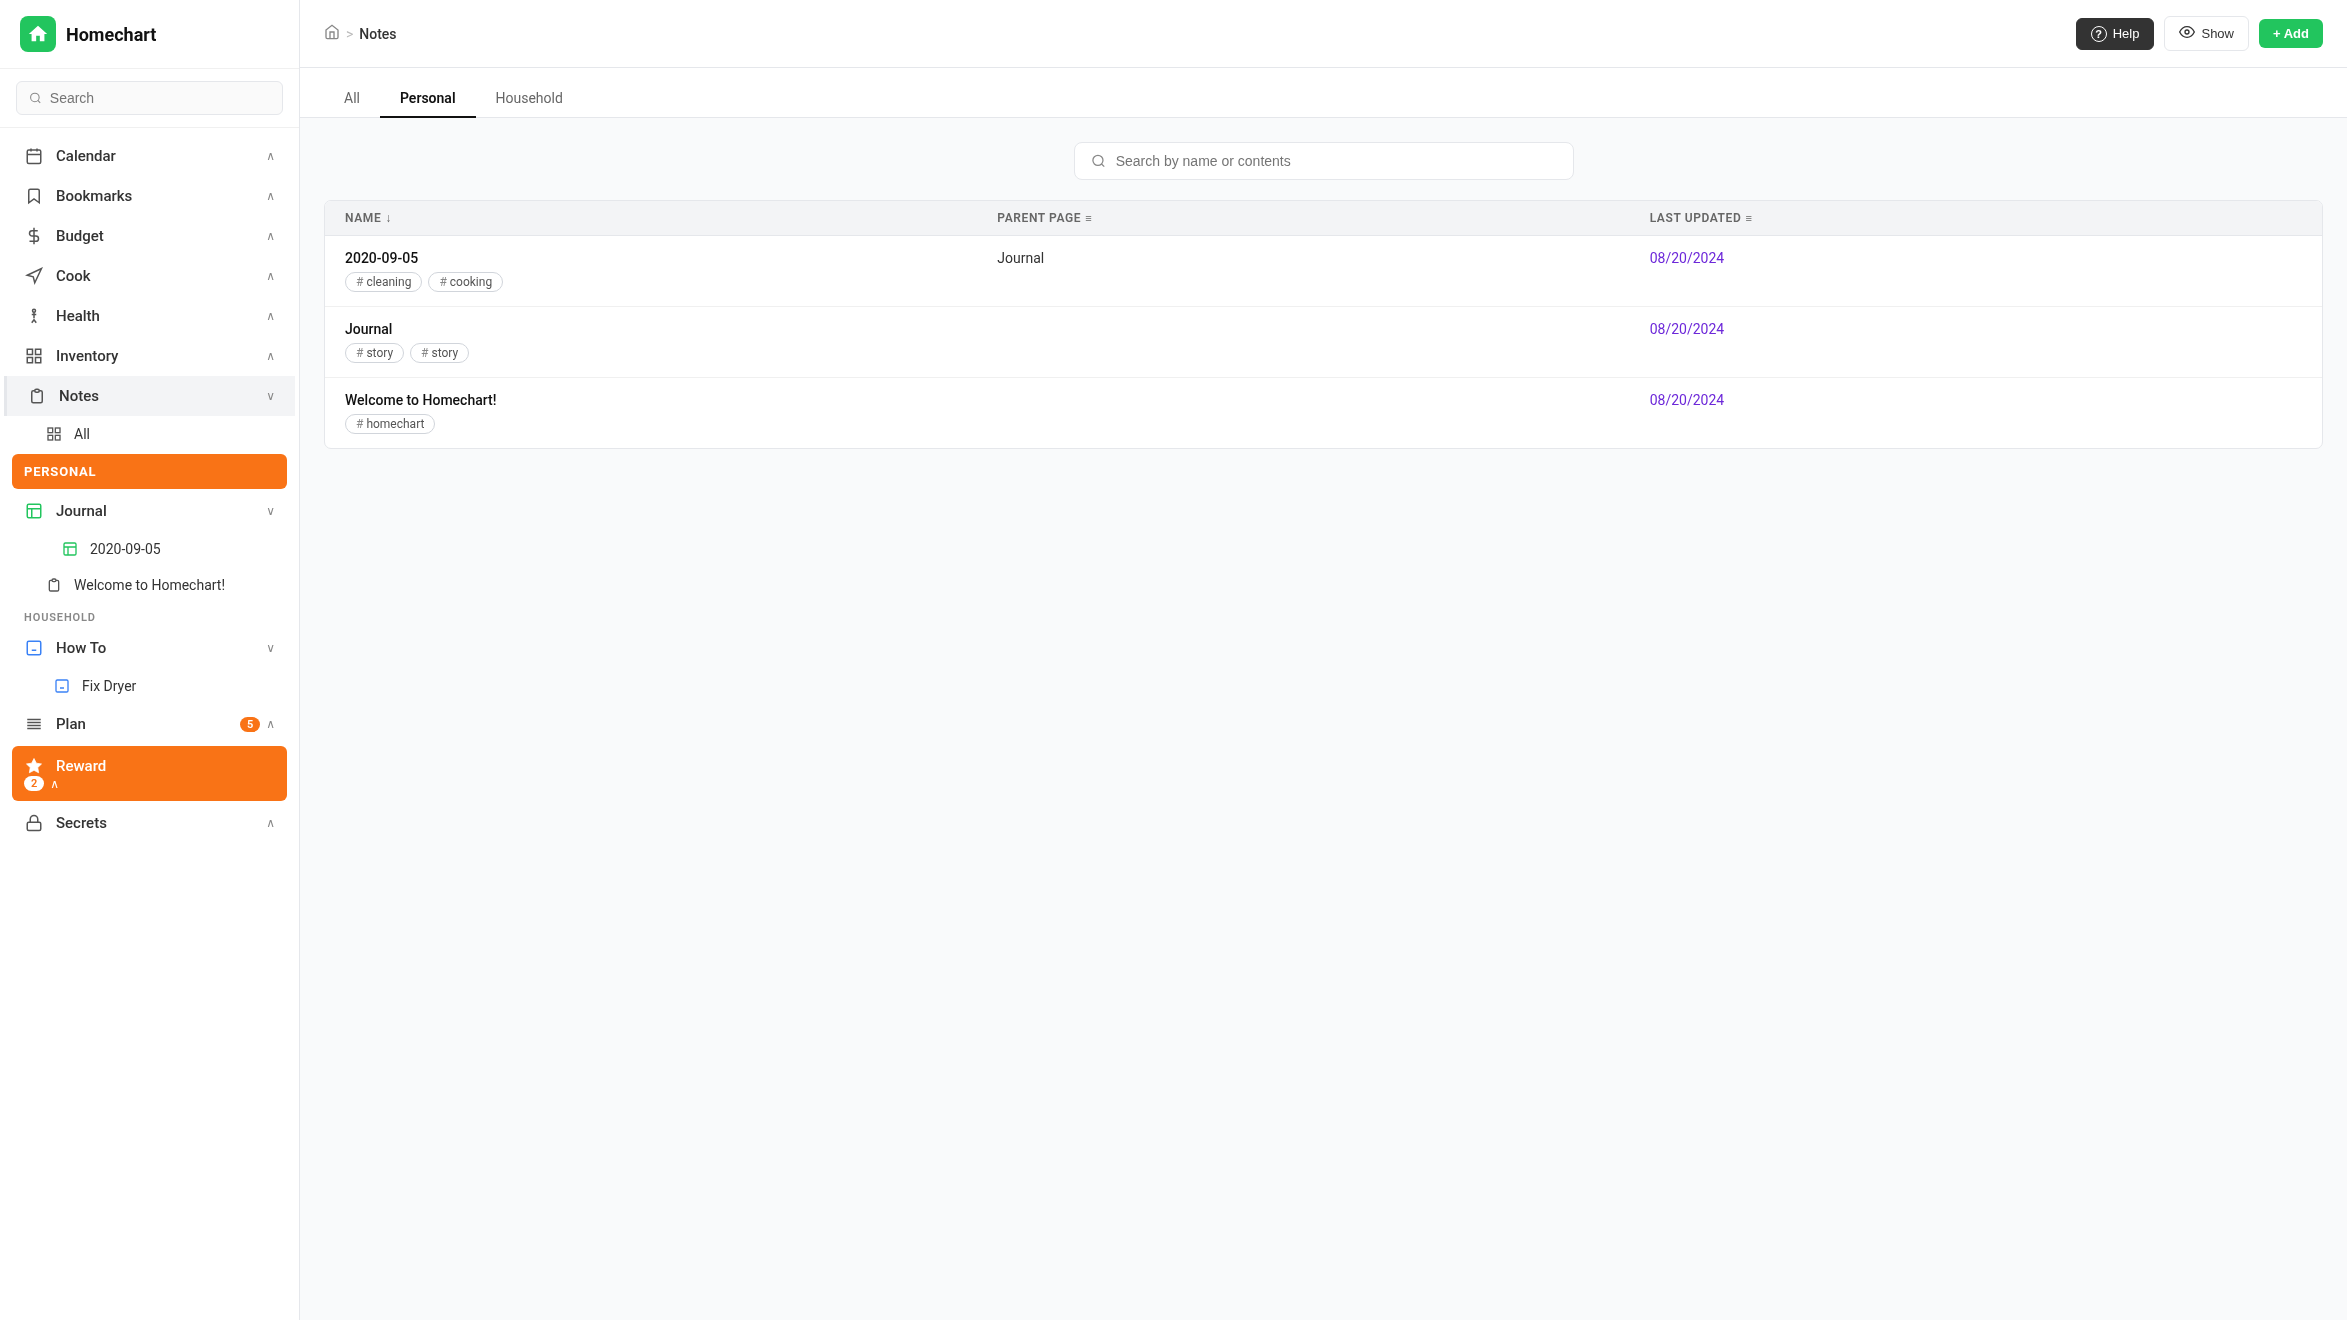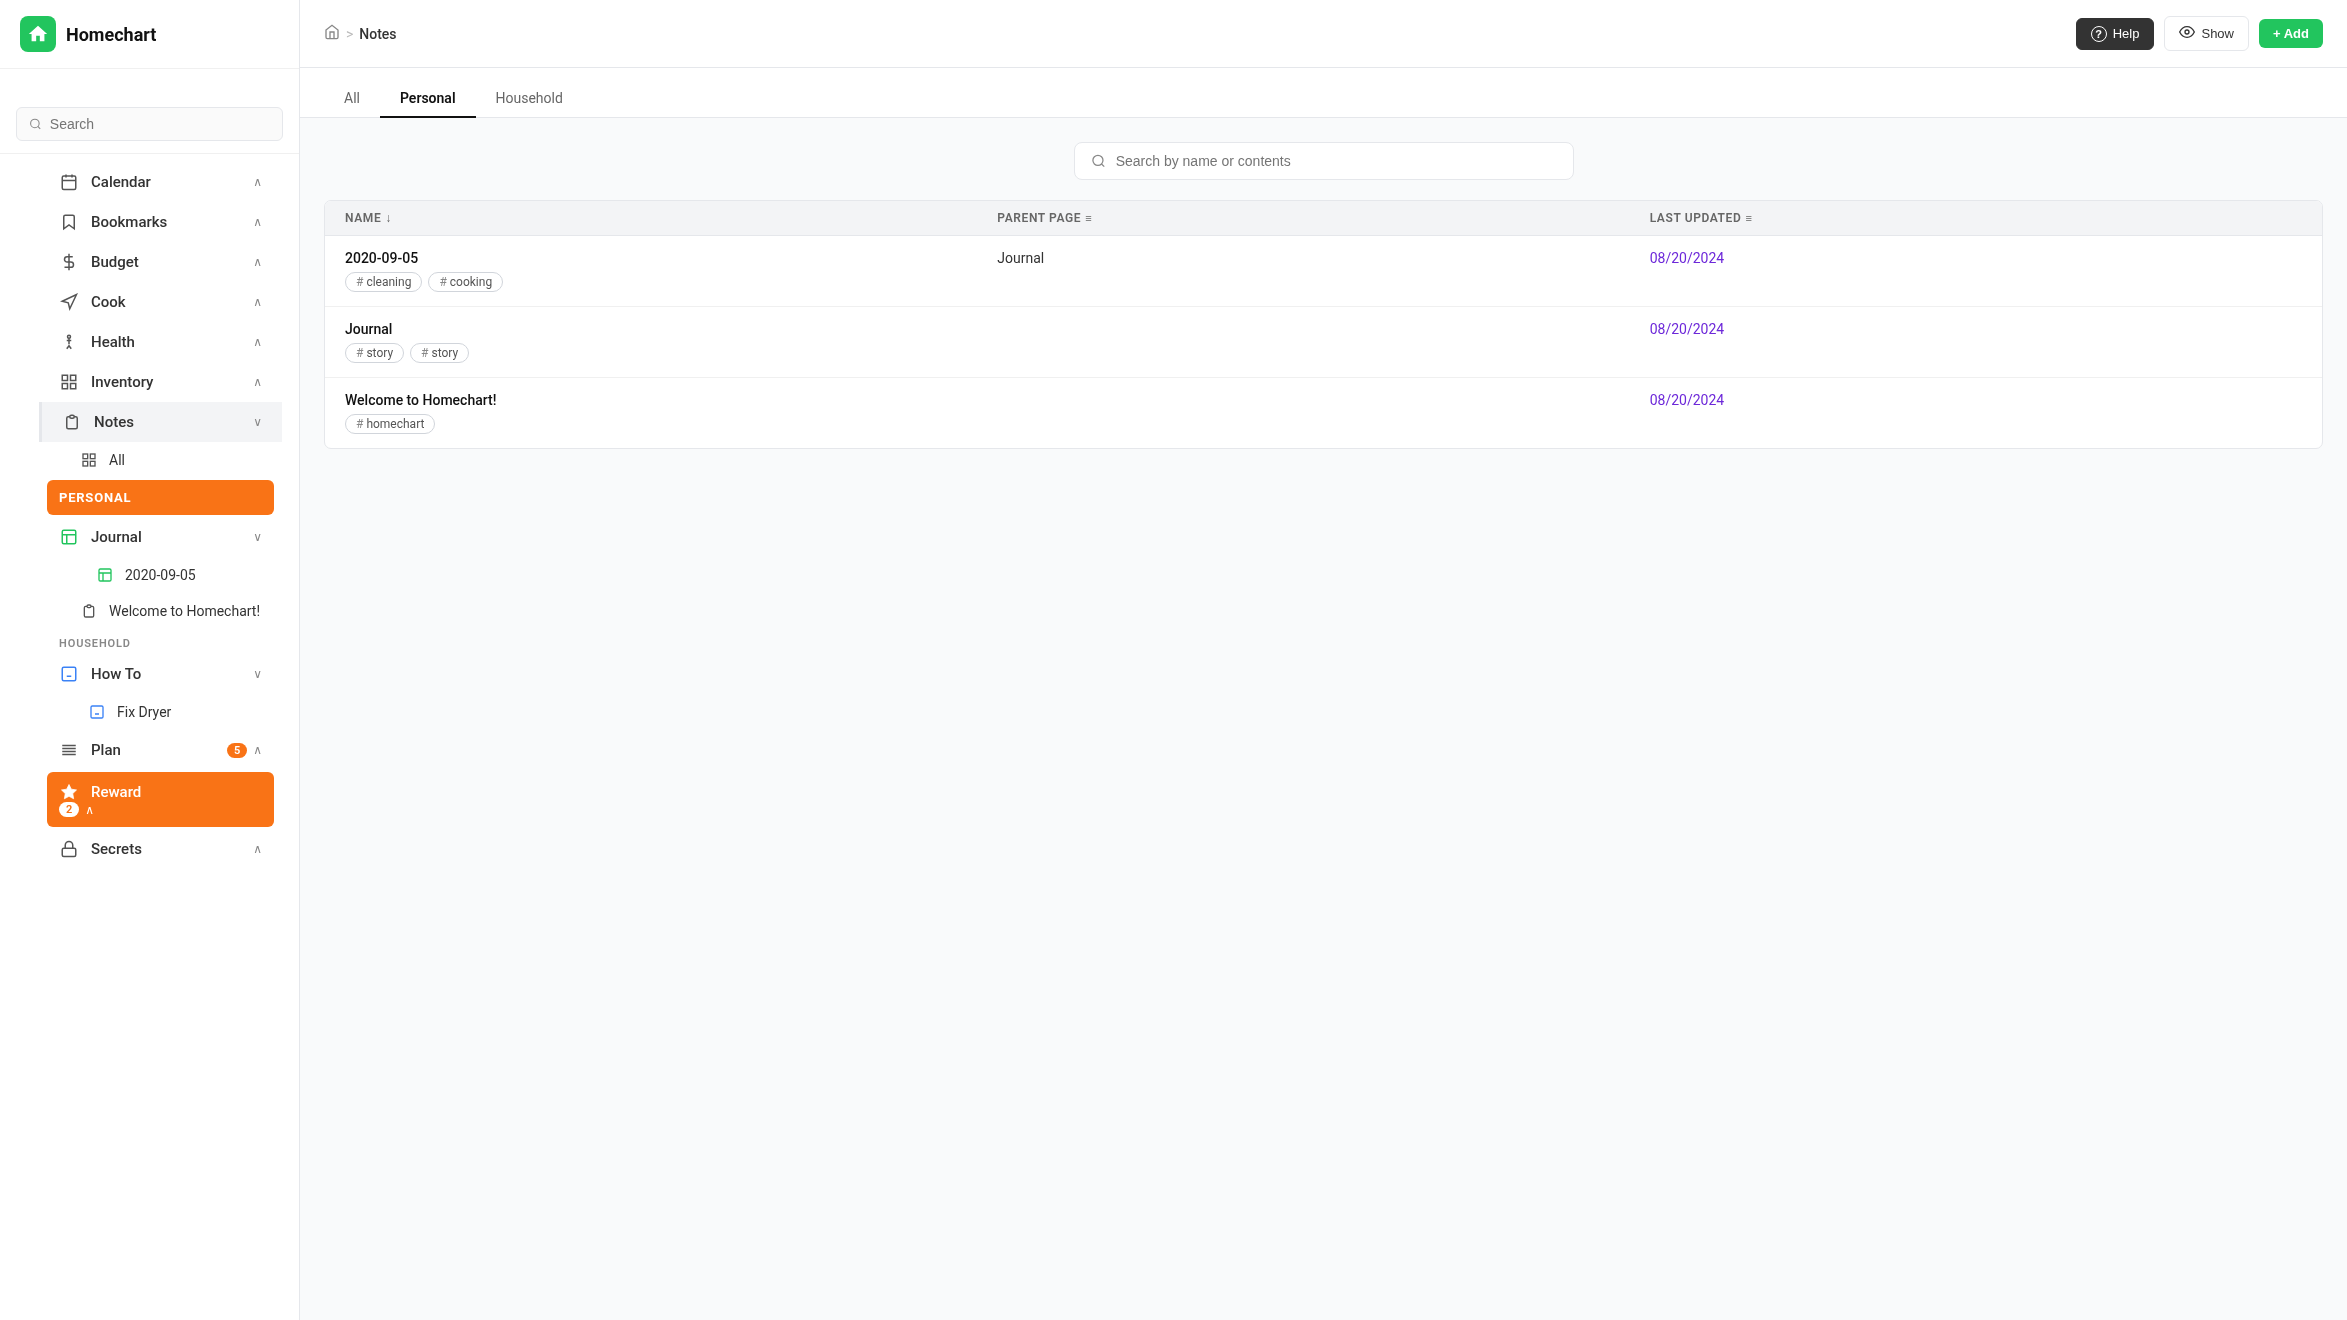--- a/index.html
+++ b/index.html
@@ -44,34 +44,32 @@
       border-bottom: 1px solid #f0f0f0;
     }
     .search-input-wrapper {
       display: flex;
       align-items: center;
       gap: 8px;
       border: 1px solid #e5e7eb;
       border-radius: 6px;
       padding: 8px 12px;
       background: #fafafa;
-      margin-top: 26px;
     }
     .search-input-wrapper input {
       border: none;
       background: transparent;
       outline: none;
       font-size: 14px;
       color: #666;
       width: 100%;
     }
     .sidebar-nav {
-      padding: 8px 17px;
+      padding: 8px 4px;
       flex: 1;
-      margin-left: 22px;
     }
     .nav-item {
       display: flex;
       align-items: center;
       justify-content: space-between;
       padding: 10px 20px;
       cursor: pointer;
       color: #333;
       border-radius: 0;
     }

